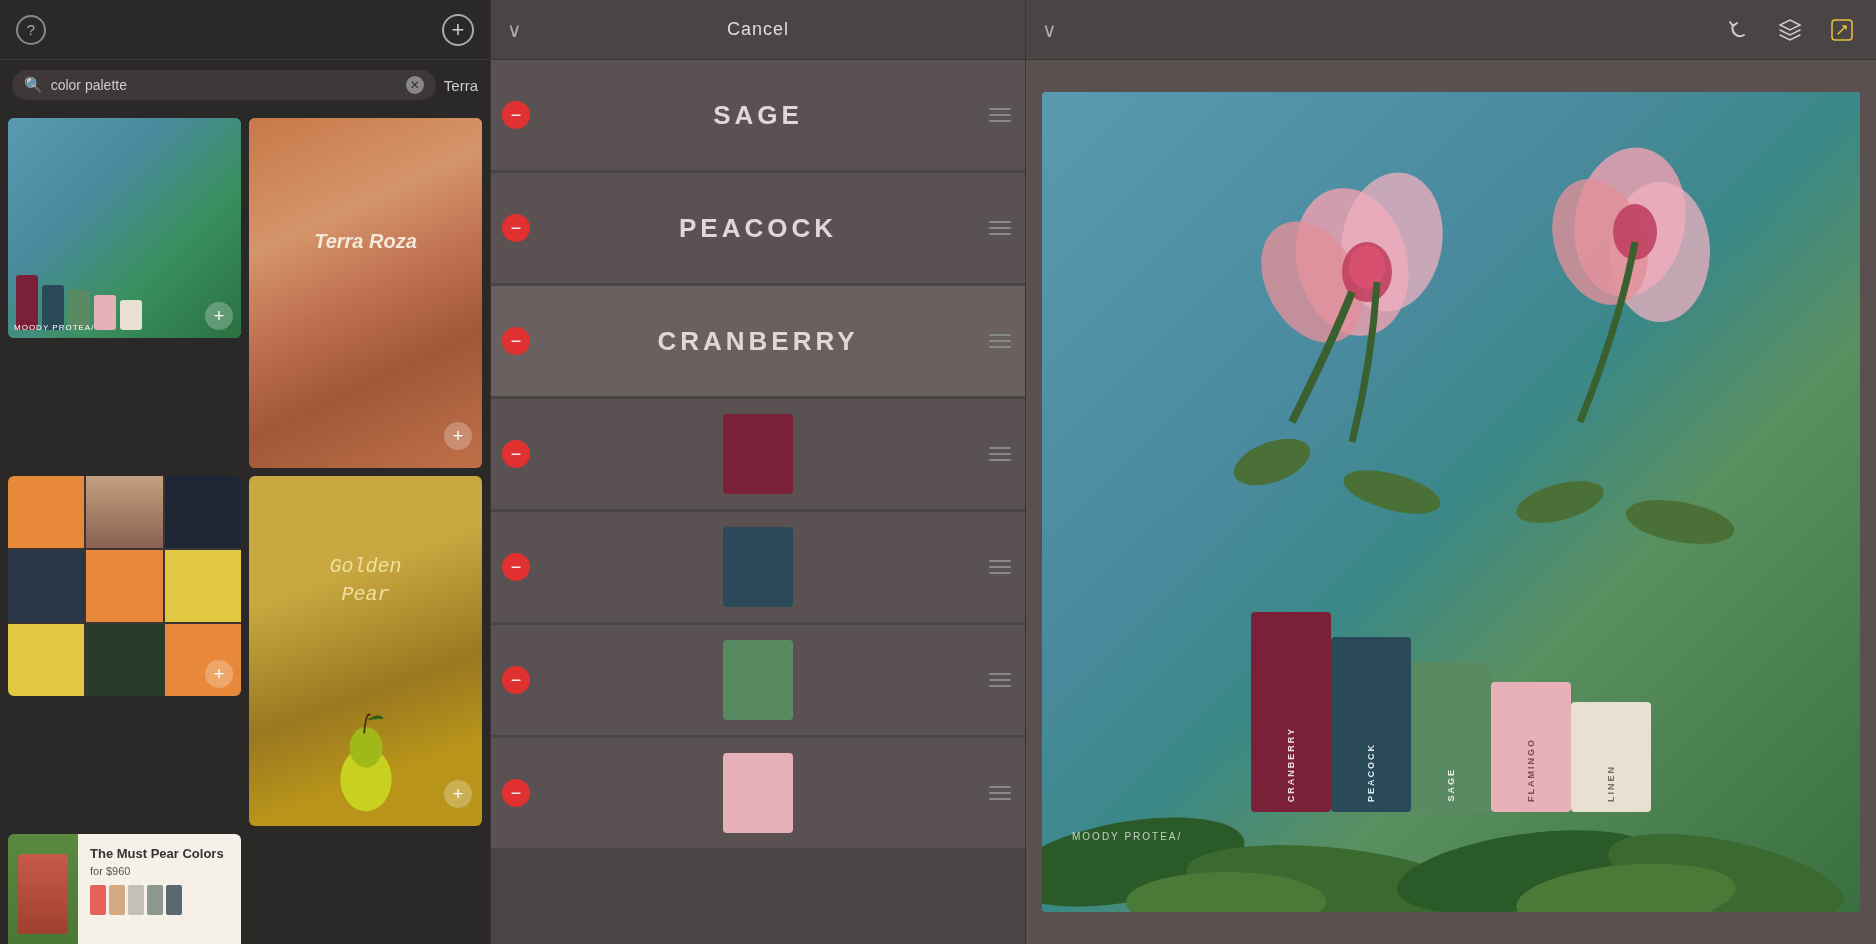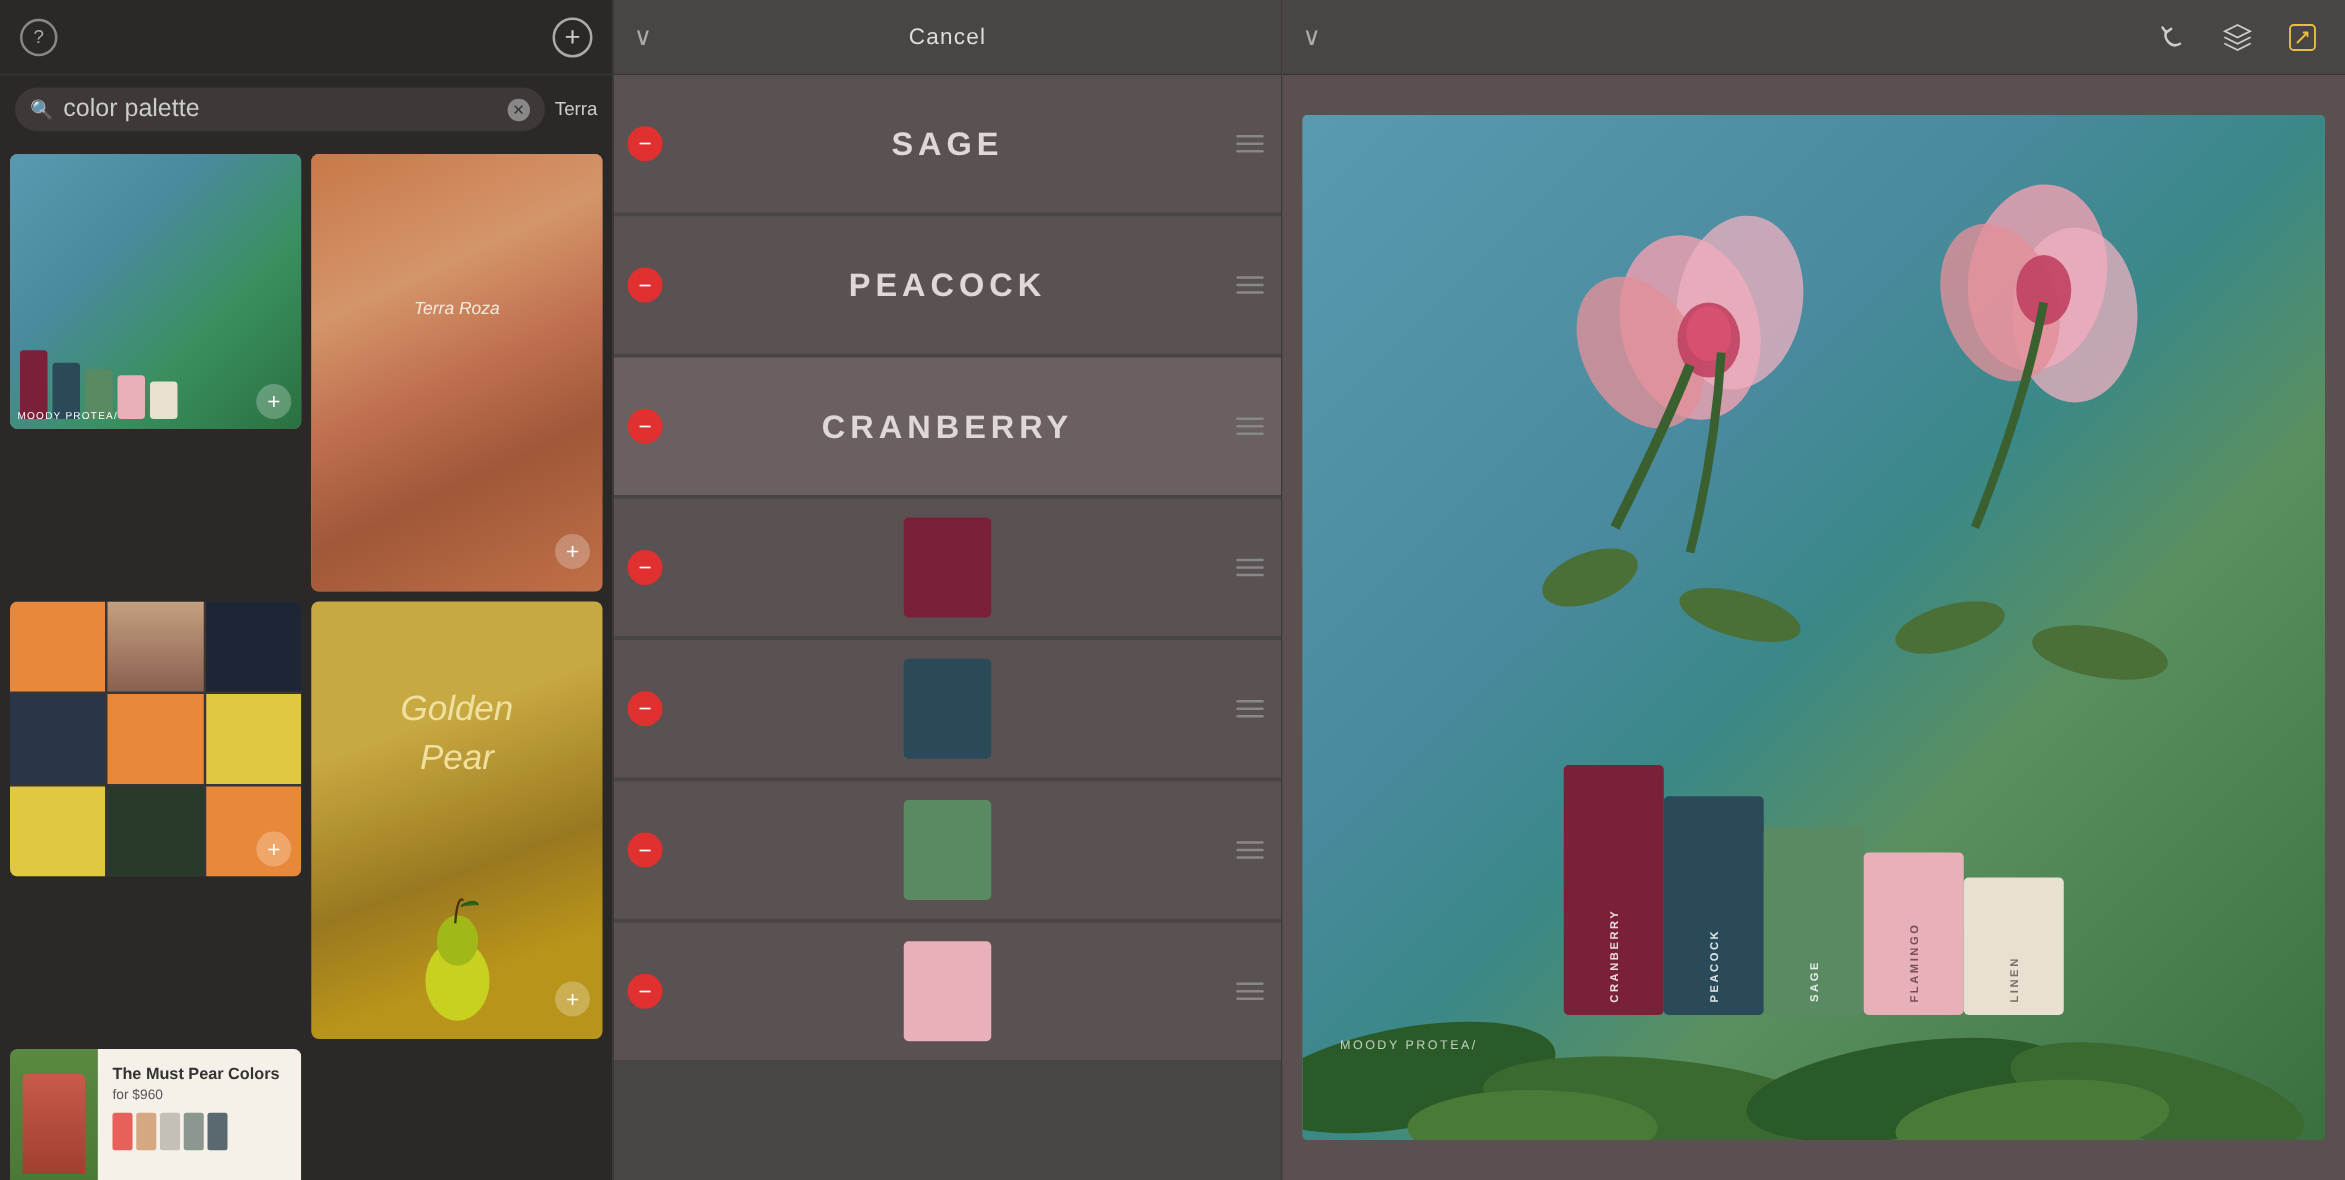--- a/index.html
+++ b/index.html
@@ -78,21 +78,21 @@
       align-items: center;
       padding: 6px 12px;
       gap: 8px;
     }
 
     #search-input-wrap input {
       background: transparent;
       border: none;
       outline: none;
       color: #ccc;
-      font-size: 20px;
+      font-size: 14px;
       flex: 1;
     }
 
     #search-input-wrap input::placeholder { color: #888; }
 
     .search-icon-svg { color: #888; font-size: 15px; }
 
     .clear-icon {
       width: 18px; height: 18px;
       border-radius: 50%;
@@ -173,22 +173,23 @@
     }
 
     
     .card-4 {
       height: 350px;
       background: linear-gradient(160deg, #c8a840 30%, #9a7820 60%, #b8941a 80%);
       position: relative;
     }
     .card-4-text {
       position: absolute; top: 30%; left: 50%; transform: translate(-50%, -50%);
-      color: #f0e0a0; font-size: 28px; text-align: center; font-style: italic;
+      color: #f0e0a0; font-size: 20px; text-align: center; font-style: italic;
       line-height: 1.4;
+      font-family: Liberation Mono, monospace;
     }
     .pear-shape {
       position: absolute; bottom: 20px; left: 50%; transform: translateX(-50%);
       width: 80px; height: 110px;
     }
 
     
     .card-5 {
       height: 200px;
       display: flex; flex-direction: row;
@@ -441,21 +442,21 @@
         <div class="card-1-swatch" style="background:#5a8a62; height:40px;"></div>
         <div class="card-1-swatch" style="background:#e8b0b8; height:35px;"></div>
         <div class="card-1-swatch" style="background:#e8e0d0; height:30px;"></div>
       </div>
       <div class="card-1-bottom">MOODY PROTEA/</div>
       <div class="card-plus-btn">+</div>
     </div>
 
     <div class="template-card card-2" style="height:350px;">
       <div style="position:absolute;top:0;left:0;right:0;bottom:0;background:linear-gradient(155deg,#c87848 0%,#d4956a 30%,#c07050 50%,#a05838 70%,#c07048 100%);"></div>
-      <div class="card-2-text" style="position:absolute;top:35%;left:50%;transform:translate(-50%,-50%);color:#f5e8d8;font-size:14px;text-align:center;font-style:italic;font-weight:400;line-height:1.3;">Terra Roza</div>
+      <div class="card-2-text" style="position:absolute;top:35%;left:50%;transform:translate(-50%,-50%);color:#f5e8d8;font-size:20px;text-align:center;font-style:italic;font-weight:700;line-height:1.3;">Terra Roza</div>
       <div style="position:absolute;bottom:18px;right:10px;">
         <div class="card-plus-btn" style="position:static;">+</div>
       </div>
     </div>
 
     <div class="template-card card-3" style="display:grid;grid-template-columns:1fr 1fr 1fr;grid-template-rows:1fr 1fr 1fr;gap:2px;height:220px;">
       <div style="background:#e8883a;"></div>
       <div style="background:linear-gradient(#c4a080,#8a6050);"></div>
       <div style="background:#1e2535;"></div>
       <div style="background:#2a3548;"></div>

